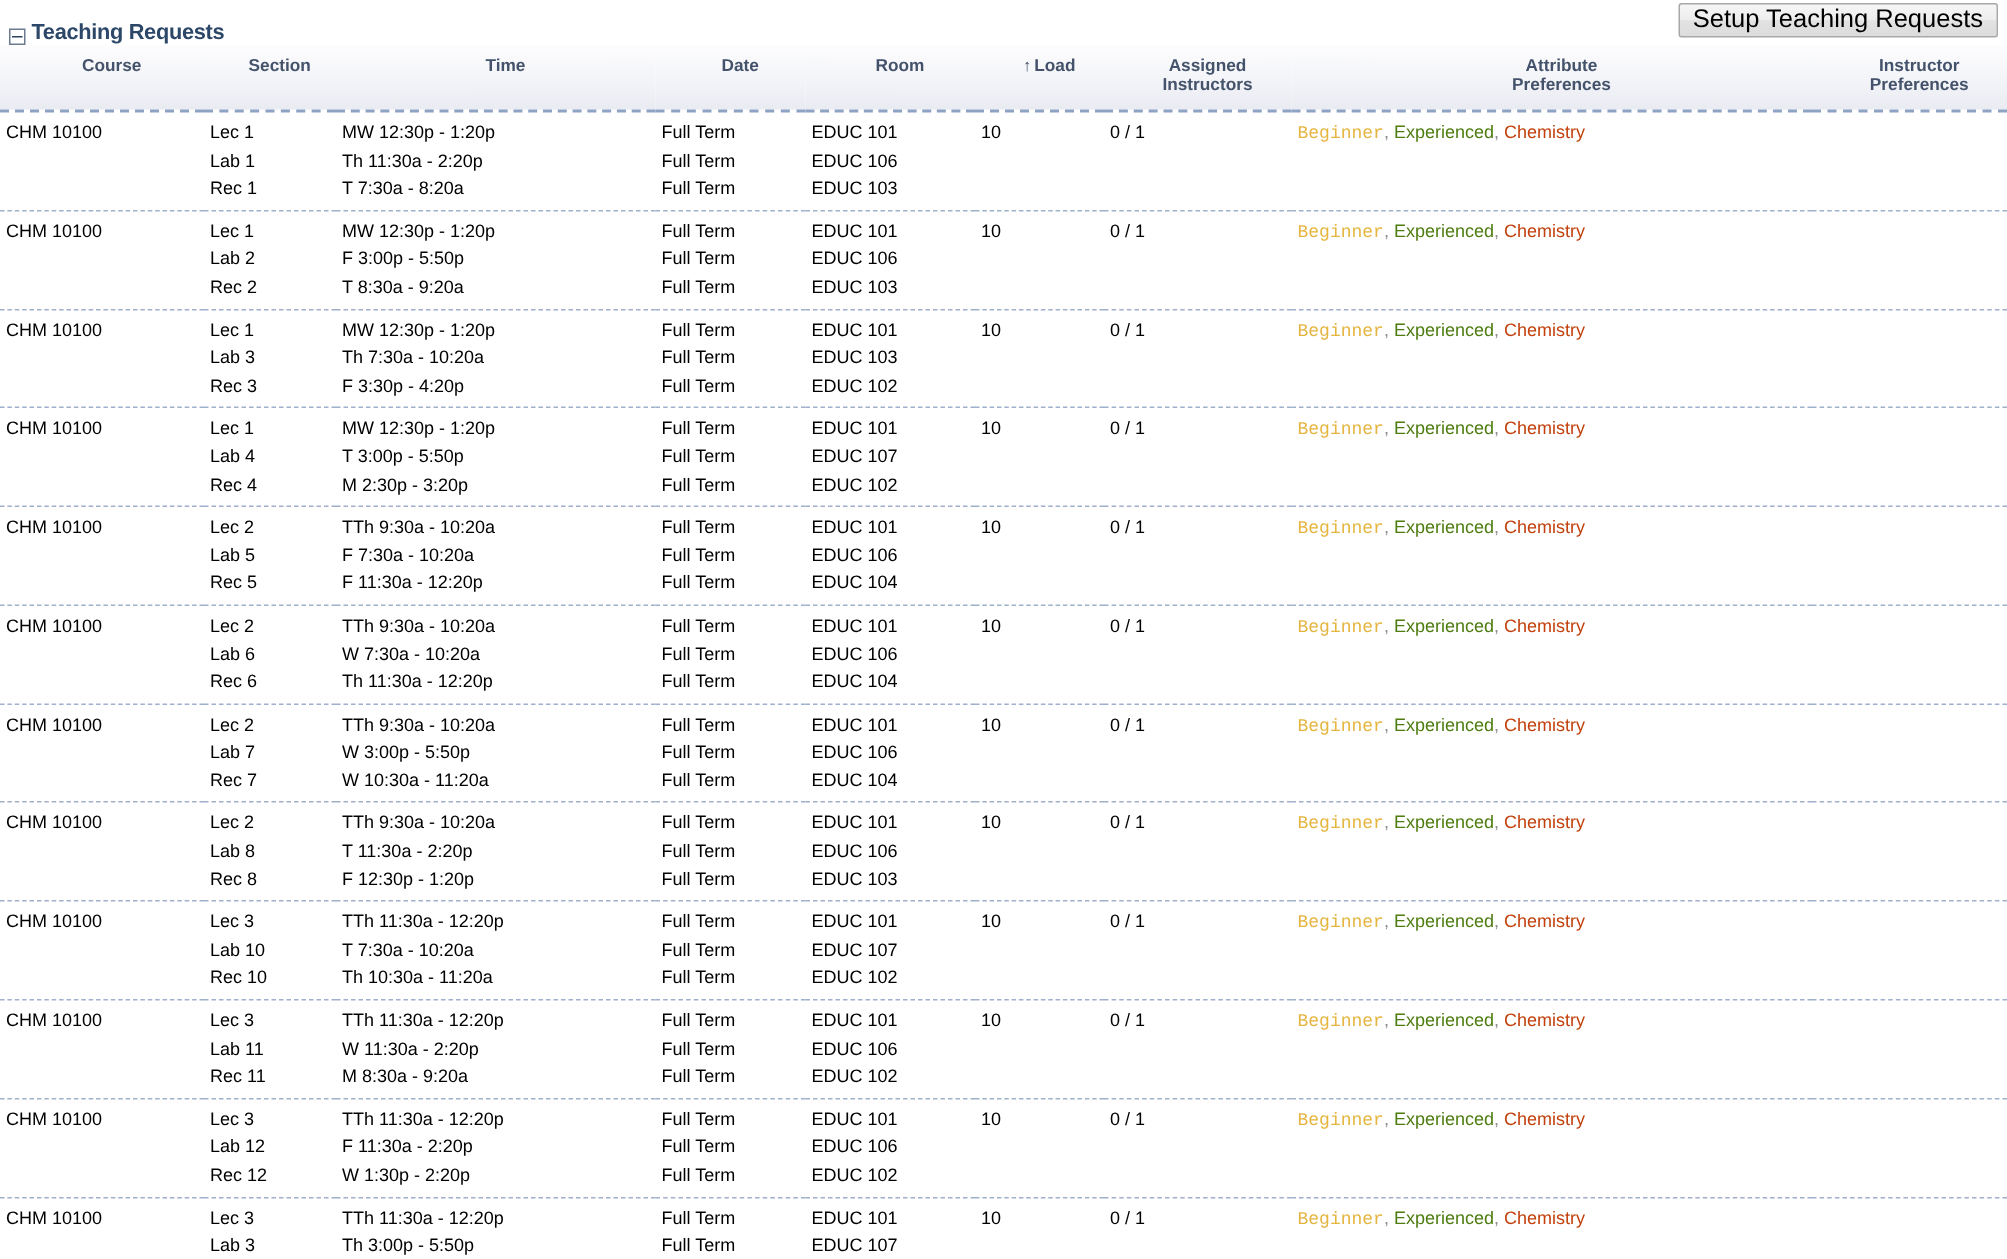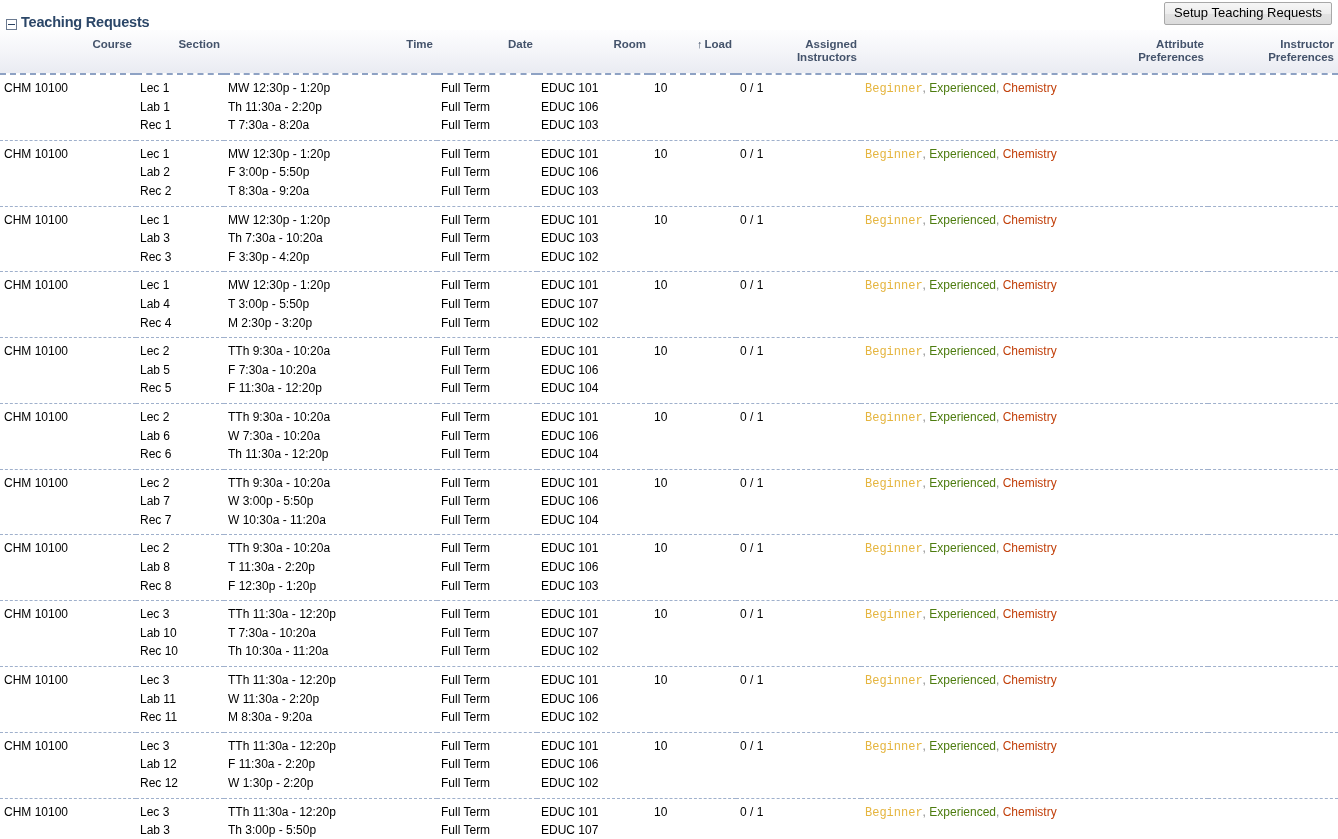--- a/index.html
+++ b/index.html
@@ -50,39 +50,39 @@
     letter-spacing: -0.2px;
     line-height: 16px;
   }
   .titlebar-actions {
     position: absolute;
     right: 6px;
     top: 2px;
   }
   .btn {
     font-family: "Liberation Sans", sans-serif;
-    font-size: 13px;
+    font-size: 17px;
     color: #000000;
     background: linear-gradient(to bottom, #f6f6f6 0%, #ededed 50%, #e2e2e2 51%, #dcdcdc 100%);
     border: 1px solid #a8a8a8;
     border-radius: 2px;
     padding: 3px 9px 4px 9px;
     cursor: pointer;
     line-height: 14px;
     white-space: nowrap;
   }
 
   
   table.grid {
     width: 1338px;
     border-collapse: collapse;
     table-layout: fixed;
   }
   table.grid thead th {
-    text-align: right;
+    text-align: center;
     vertical-align: top;
     font-size: 11.5px;
     font-weight: bold;
     color: #44536b;
     background: linear-gradient(to bottom, #fdfdfe 0%, #f3f4f8 55%, #e9ebf2 100%);
     border-bottom: 2px dashed #8ea2c4;
     padding: 8px 4px 9px 17px;
     line-height: 13px;
     height: 32px;
     box-sizing: border-box;

